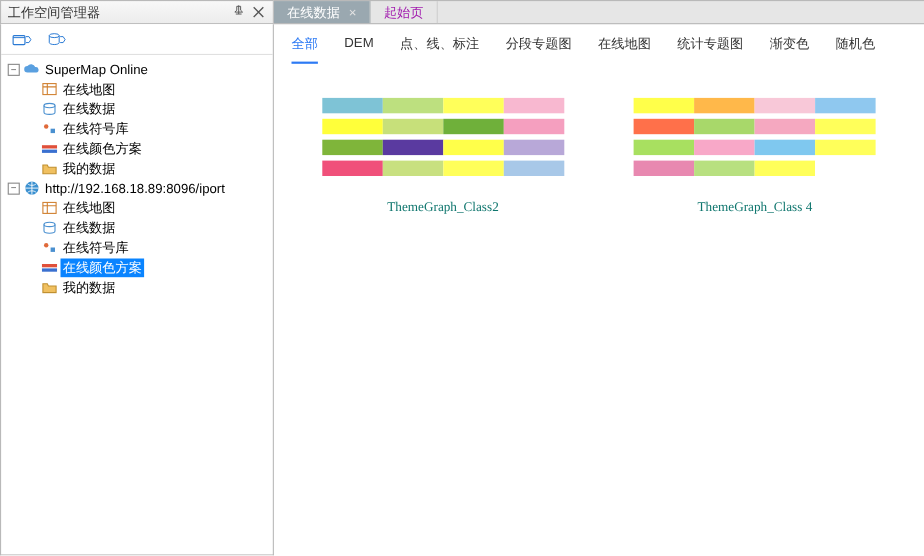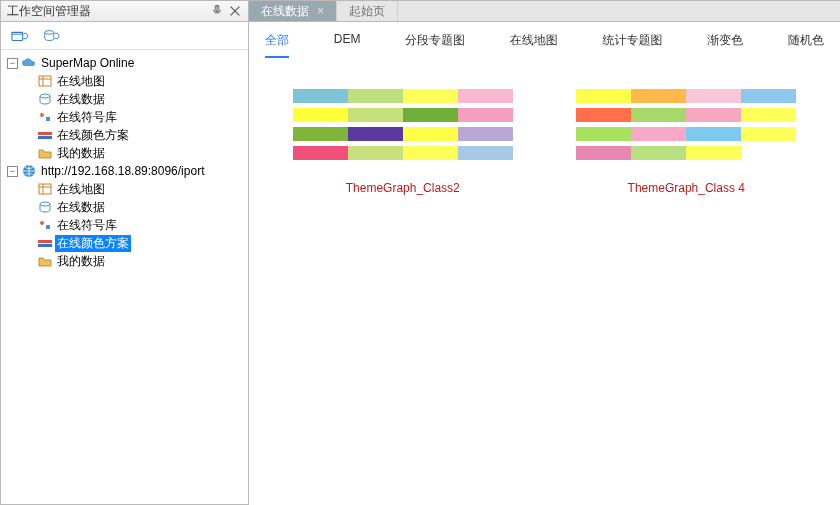--- a/index.html
+++ b/index.html
@@ -2,45 +2,45 @@
 <html><head>
 <meta charset="utf-8">
 <style>
 * { box-sizing: border-box; margin: 0; padding: 0; font-family: "Microsoft YaHei", "SimSun", sans-serif; font-size: 12px; }
 body { width: 840px; height: 505px; background: #fff; display: flex; flex-direction: column; overflow: hidden; }
 .top-row { display: flex; height: 22px; }
 .panel-title { width: 249px; height: 22px; background: linear-gradient(#f8f8f8,#ececec); border: 1px solid #b9b9b9; display: flex; align-items: center; padding: 0 6px; color: #333; }
 .panel-title .spacer { flex: 1; }
 .panel-title .ico { width: 14px; height: 14px; margin-left: 4px; color: #555; cursor: pointer; }
 .tabrow { flex: 1; height: 22px; background: #e6e6e6; border-top: 1px solid #b9b9b9; border-bottom: 1px solid #b9b9b9; display: flex; align-items: stretch; }
-.tab { padding: 0 12px; display: flex; align-items: center; color: #737373; border-right: 1px solid #cfcfcf; cursor: pointer; }
+.tab { padding: 0 12px; display: flex; align-items: center; color: #a21caf; border-right: 1px solid #cfcfcf; cursor: pointer; }
 .tab.active { background: #9aa8b0; color: #fff; }
 .tab .x { margin-left: 8px; color: #e4e4e4; }
 .main { flex: 1; display: flex; min-height: 0; }
 .sidebar { width: 249px; border: 1px solid #b9b9b9; border-top: none; display: flex; flex-direction: column; background: #fff; }
 .toolbar { height: 28px; border-bottom: 1px solid #e0e0e0; display: flex; align-items: center; gap: 14px; padding: 0 10px; }
 .toolbar svg { width: 18px; height: 16px; cursor: pointer; }
 .tree { flex: 1; overflow: auto; padding: 4px 0 4px 2px; font-family: "SimSun", monospace; }
 .node { display: flex; align-items: center; height: 18px; white-space: nowrap; cursor: pointer; }
 .tw { width: 11px; height: 11px; border: 1px solid #888; margin-right: 3px; display: flex; align-items: center; justify-content: center; font-size: 9px; line-height: 9px; color: #555; background: #fff; }
 .nlabel { padding: 0 2px; }
 .nlabel.sel { background: #0a84ff; color: #fff; }
 .ic { width: 16px; height: 14px; margin-right: 2px; display: inline-flex; align-items: center; justify-content: center; }
 .content { flex: 1; display: flex; flex-direction: column; border-top: none; overflow: hidden; }
-.filterrow { height: 36px; padding: 10px 16px 0 16px; display: flex; gap: 24px; color: #333; justify-content: space-between; }
+.filterrow { height: 36px; padding: 10px 16px 0 16px; display: flex; gap: 24px; color: #333; }
 .filterrow span { cursor: pointer; white-space: nowrap; }
 .filterrow .act { color: #2d7af4; border-bottom: 2px solid #2d7af4; padding-bottom: 4px; }
 .gallery { flex: 1; padding: 20px 26px; display: grid; grid-template-columns: 1fr 1fr; gap: 24px 28px; overflow: auto; }
 .card { display: flex; flex-direction: column; align-items: center; }
 .swwrap { width: 220px; background: #fff; padding: 6px 0; }
 .swwrap.boxed { background: #f5f5f5; border: 1px solid #d9d9d9; padding: 14px 10px; }
 .sw { height: 14px; margin: 5px 0; width: 100%; }
 .swseg { display: flex; height: 14px; margin: 5px 0; width: 100%; }
 .swseg div { flex: 1; }
-.cap { margin-top: 10px; color: #b91c1c; }
+.cap { margin-top: 10px; color: #0f766e; font-family: Liberation Serif, serif; }
 </style>
 </head>
 <body>
 
 <div class="top-row">
   <div class="panel-title">
     <span>工作空间管理器</span>
     <span class="spacer"></span>
     <svg class="ico" viewBox="0 0 16 16">
         <path d="M8 1v9M5 10h6M6 2h4v4l2 2H4l2-2z" stroke="#555" fill="none" stroke-width="1"></path>
@@ -184,20 +184,21 @@
           <span class="nlabel">我的数据</span>
         </div>
 
     </div>
   </div>
 
   <div class="content">
     <div class="filterrow">
       <span class="act">全部</span>
       <span>DEM</span>
+      <span>点、线、标注</span>
       <span>分段专题图</span>
       <span>在线地图</span>
       <span>统计专题图</span>
       <span>渐变色</span>
       <span>随机色</span>
     </div>
 
     <div class="gallery">
 
 

